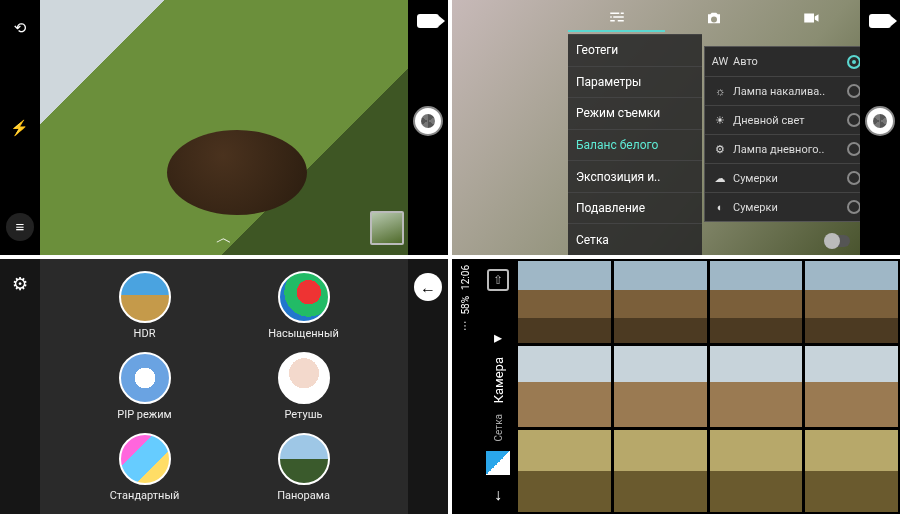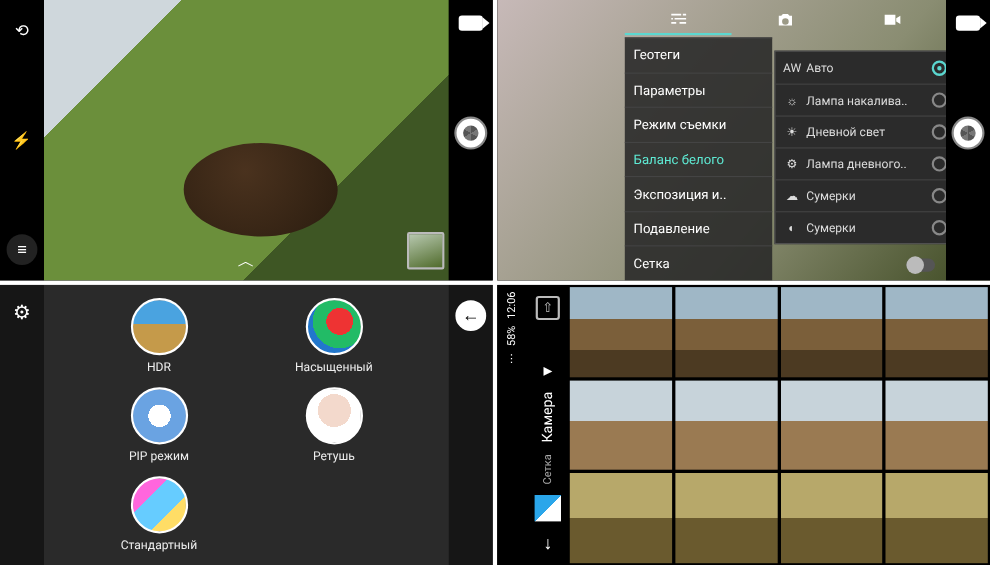--- a/index.html
+++ b/index.html
@@ -185,20 +185,24 @@
     <span class="m-lbl">PIP режим</span>
       </div>
       <div class="mode">
         <div class="m-circ c-ret"></div>
     <span class="m-lbl">Ретушь</span>
       </div>
       <div class="mode">
         <div class="m-circ c-std"></div>
     <span class="m-lbl">Стандартный</span>
       </div>
+      <div class="mode">
+        <div class="m-circ c-pan"></div>
+    <span class="m-lbl">Панорама</span>
+      </div>
     </div>
 </div>
 
 <div class="panel q4">
   <div class="q4-status">
     <span class="rot">12:06</span>
     <span class="rot">58%</span>
     <span>⋮</span>
   </div>
   <div class="q4-side">

